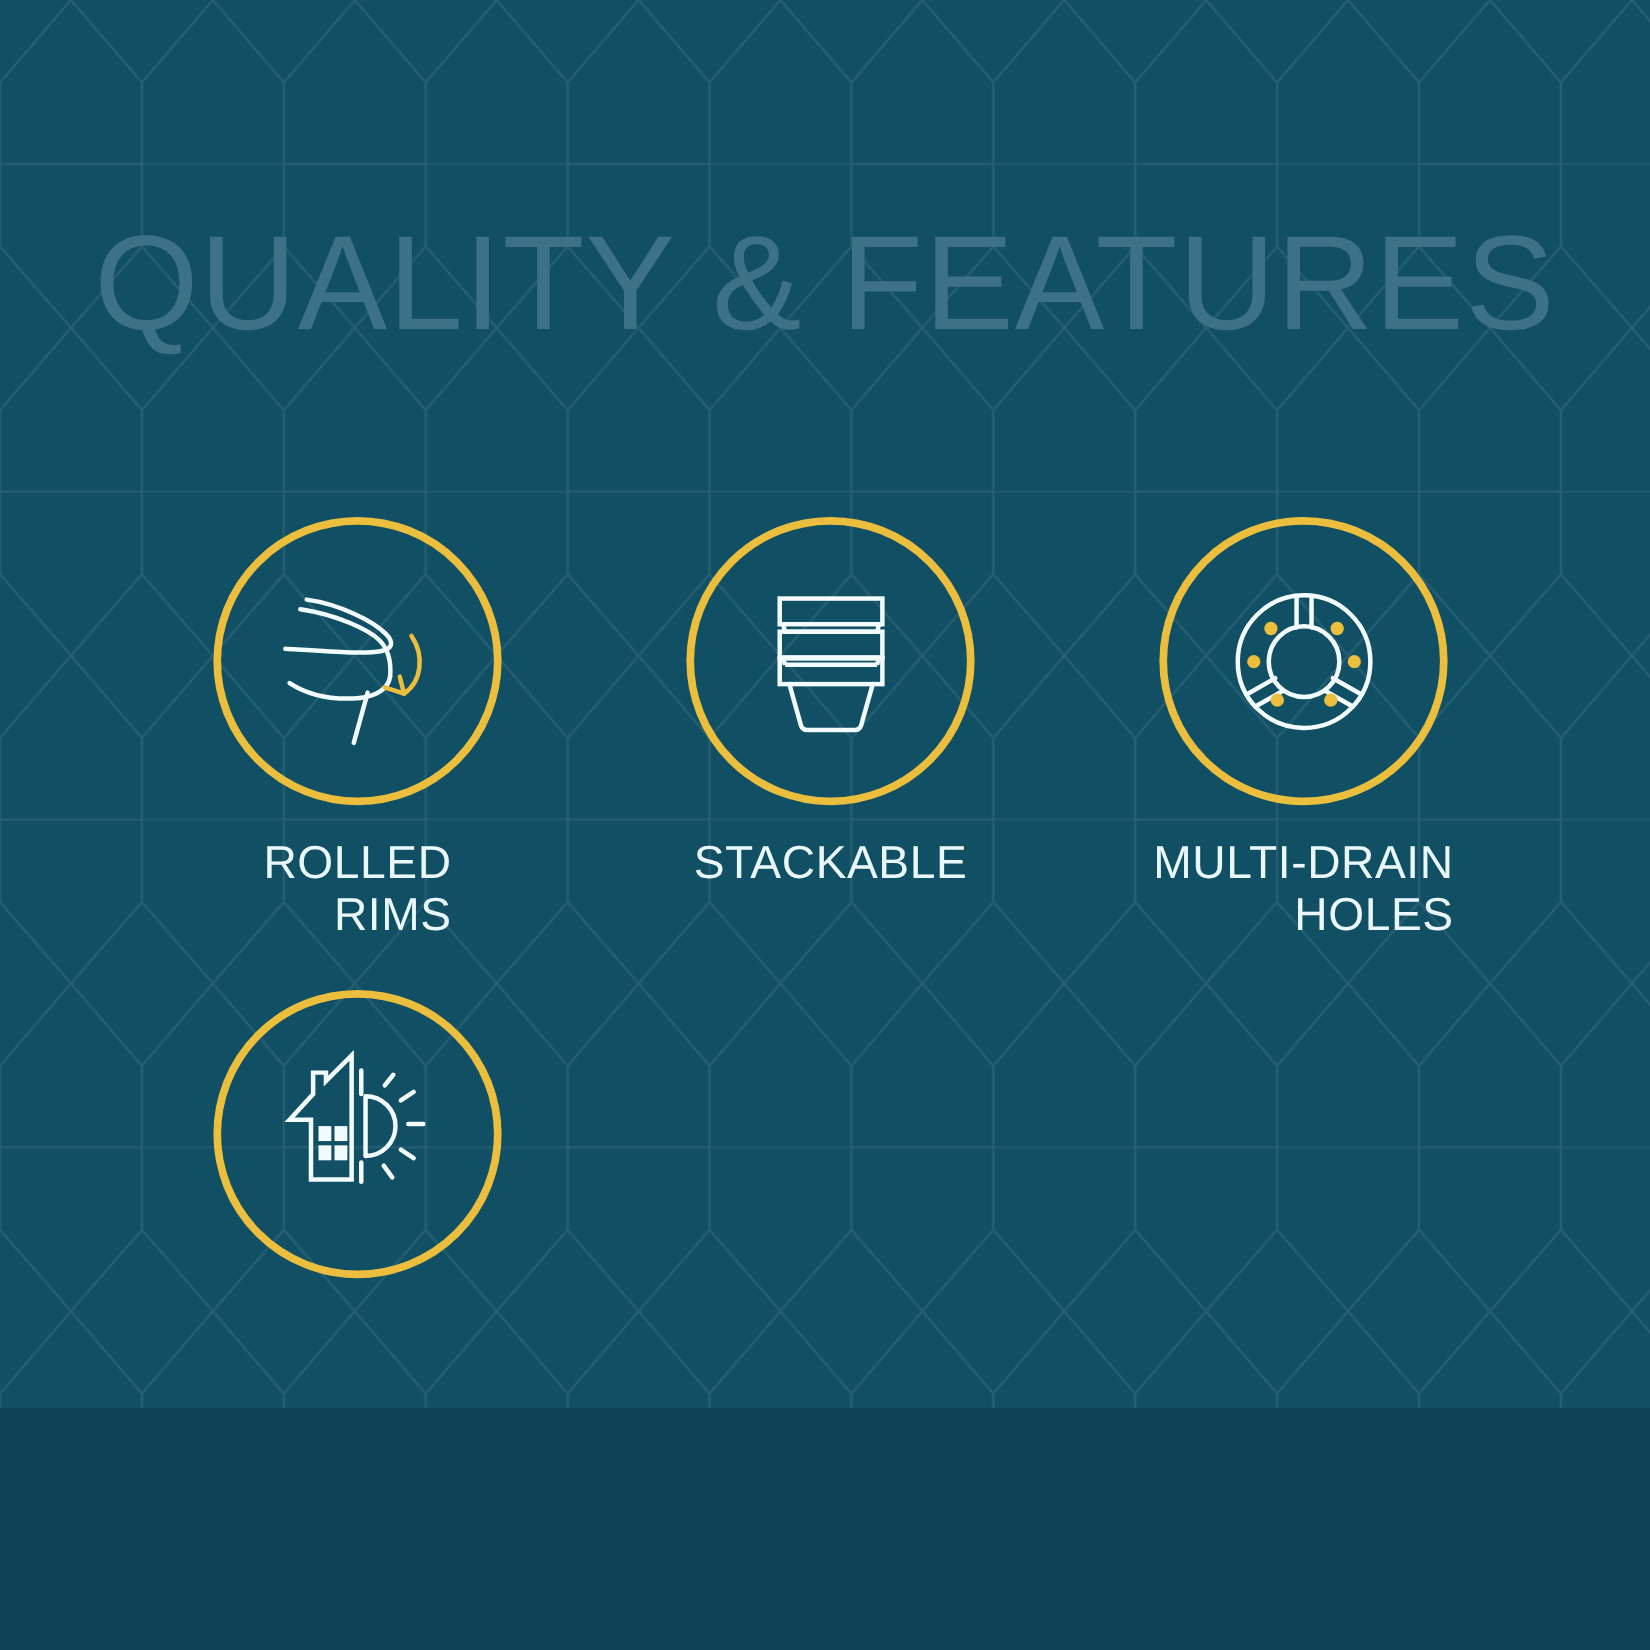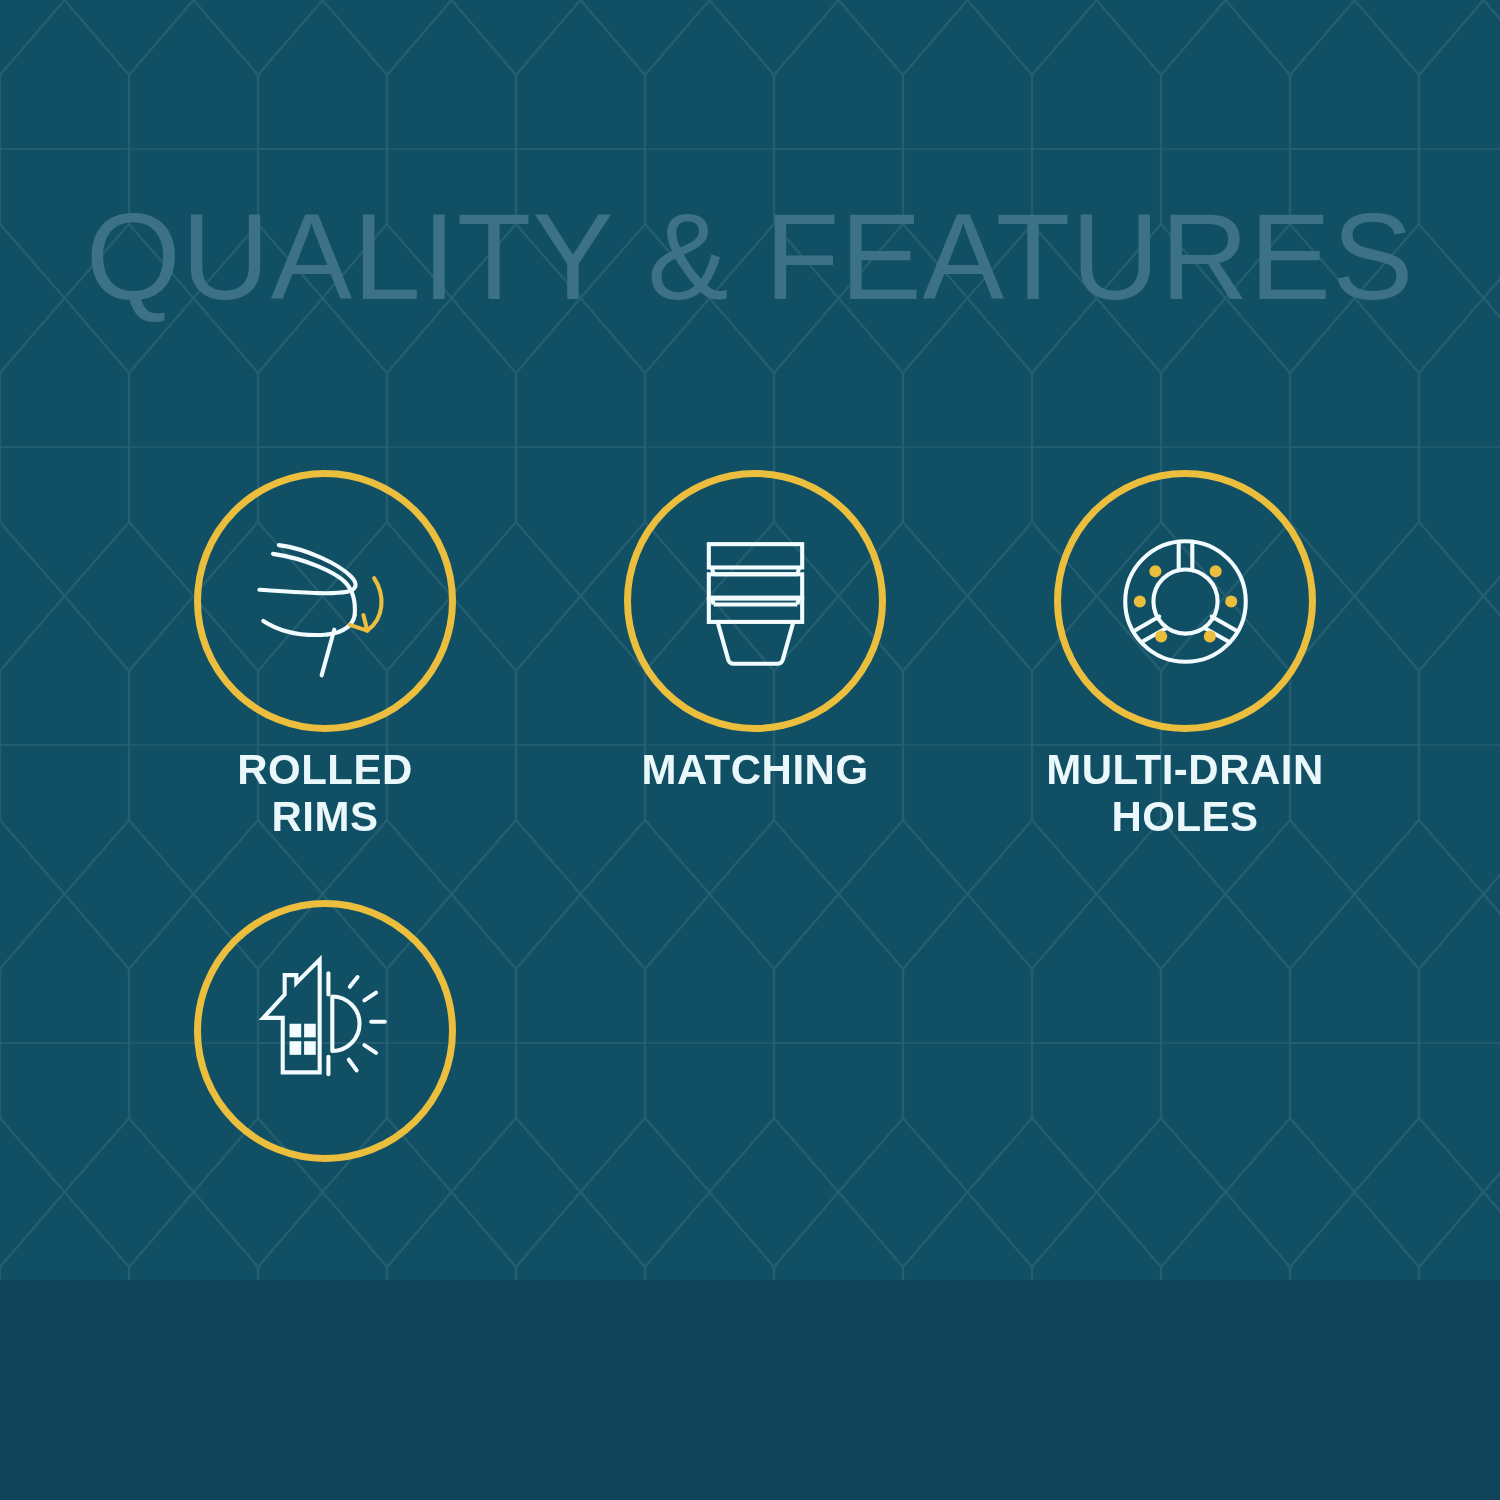--- a/index.html
+++ b/index.html
@@ -102,24 +102,24 @@
     fill: none;
     stroke: #ebbe3d;
     stroke-width: 4.2;
     stroke-linecap: round;
     stroke-linejoin: round;
   }
   .ico-accent-fill { fill: #ebbe3d; stroke: none; }
   .ico-white-fill  { fill: #f2fbfd; stroke: none; }
 
   .feature-label {
-    margin-top: 14px;
-    text-align: center;
+    margin-top: 28px;
+    text-align: right;
     font-family: "Liberation Sans", sans-serif;
-    font-weight: 700;
+    font-weight: 400;
     font-size: 42px;
     line-height: 1.12;
     letter-spacing: 0.5px;
     color: #eaf7fb;
     white-space: pre-line;
   }
 </style>
 </head>
 <body>
 
@@ -198,21 +198,21 @@
 
           <rect class="ico-stroke-sq" x="42" y="62" width="96" height="24"></rect>
           <path class="ico-stroke-sq" d="M 45 86 L 47 93 M 135 86 L 133 93"></path>
           <path class="ico-stroke-sq" d="M 47 93 L 133 93"></path>
 
           <rect class="ico-stroke-sq" x="42" y="87" width="96" height="24"></rect>
 
           <path class="ico-stroke" d="M 51 111 L 62 150 A 6 6 0 0 0 68 154 L 112 154 A 6 6 0 0 0 118 150 L 129 111"></path>
         </svg>
       </div>
-      <div class="feature-label">MATCHING</div>
+      <div class="feature-label">STACKABLE</div>
     </div>
 
     <div class="feature">
       <div class="icon-ring">
         <svg viewBox="0 0 180 180" xmlns="http://www.w3.org/2000/svg">
 
           <circle class="ico-stroke" cx="90" cy="90" r="62"></circle>
 
           <circle class="ico-stroke" cx="90" cy="90" r="33"></circle>
 

